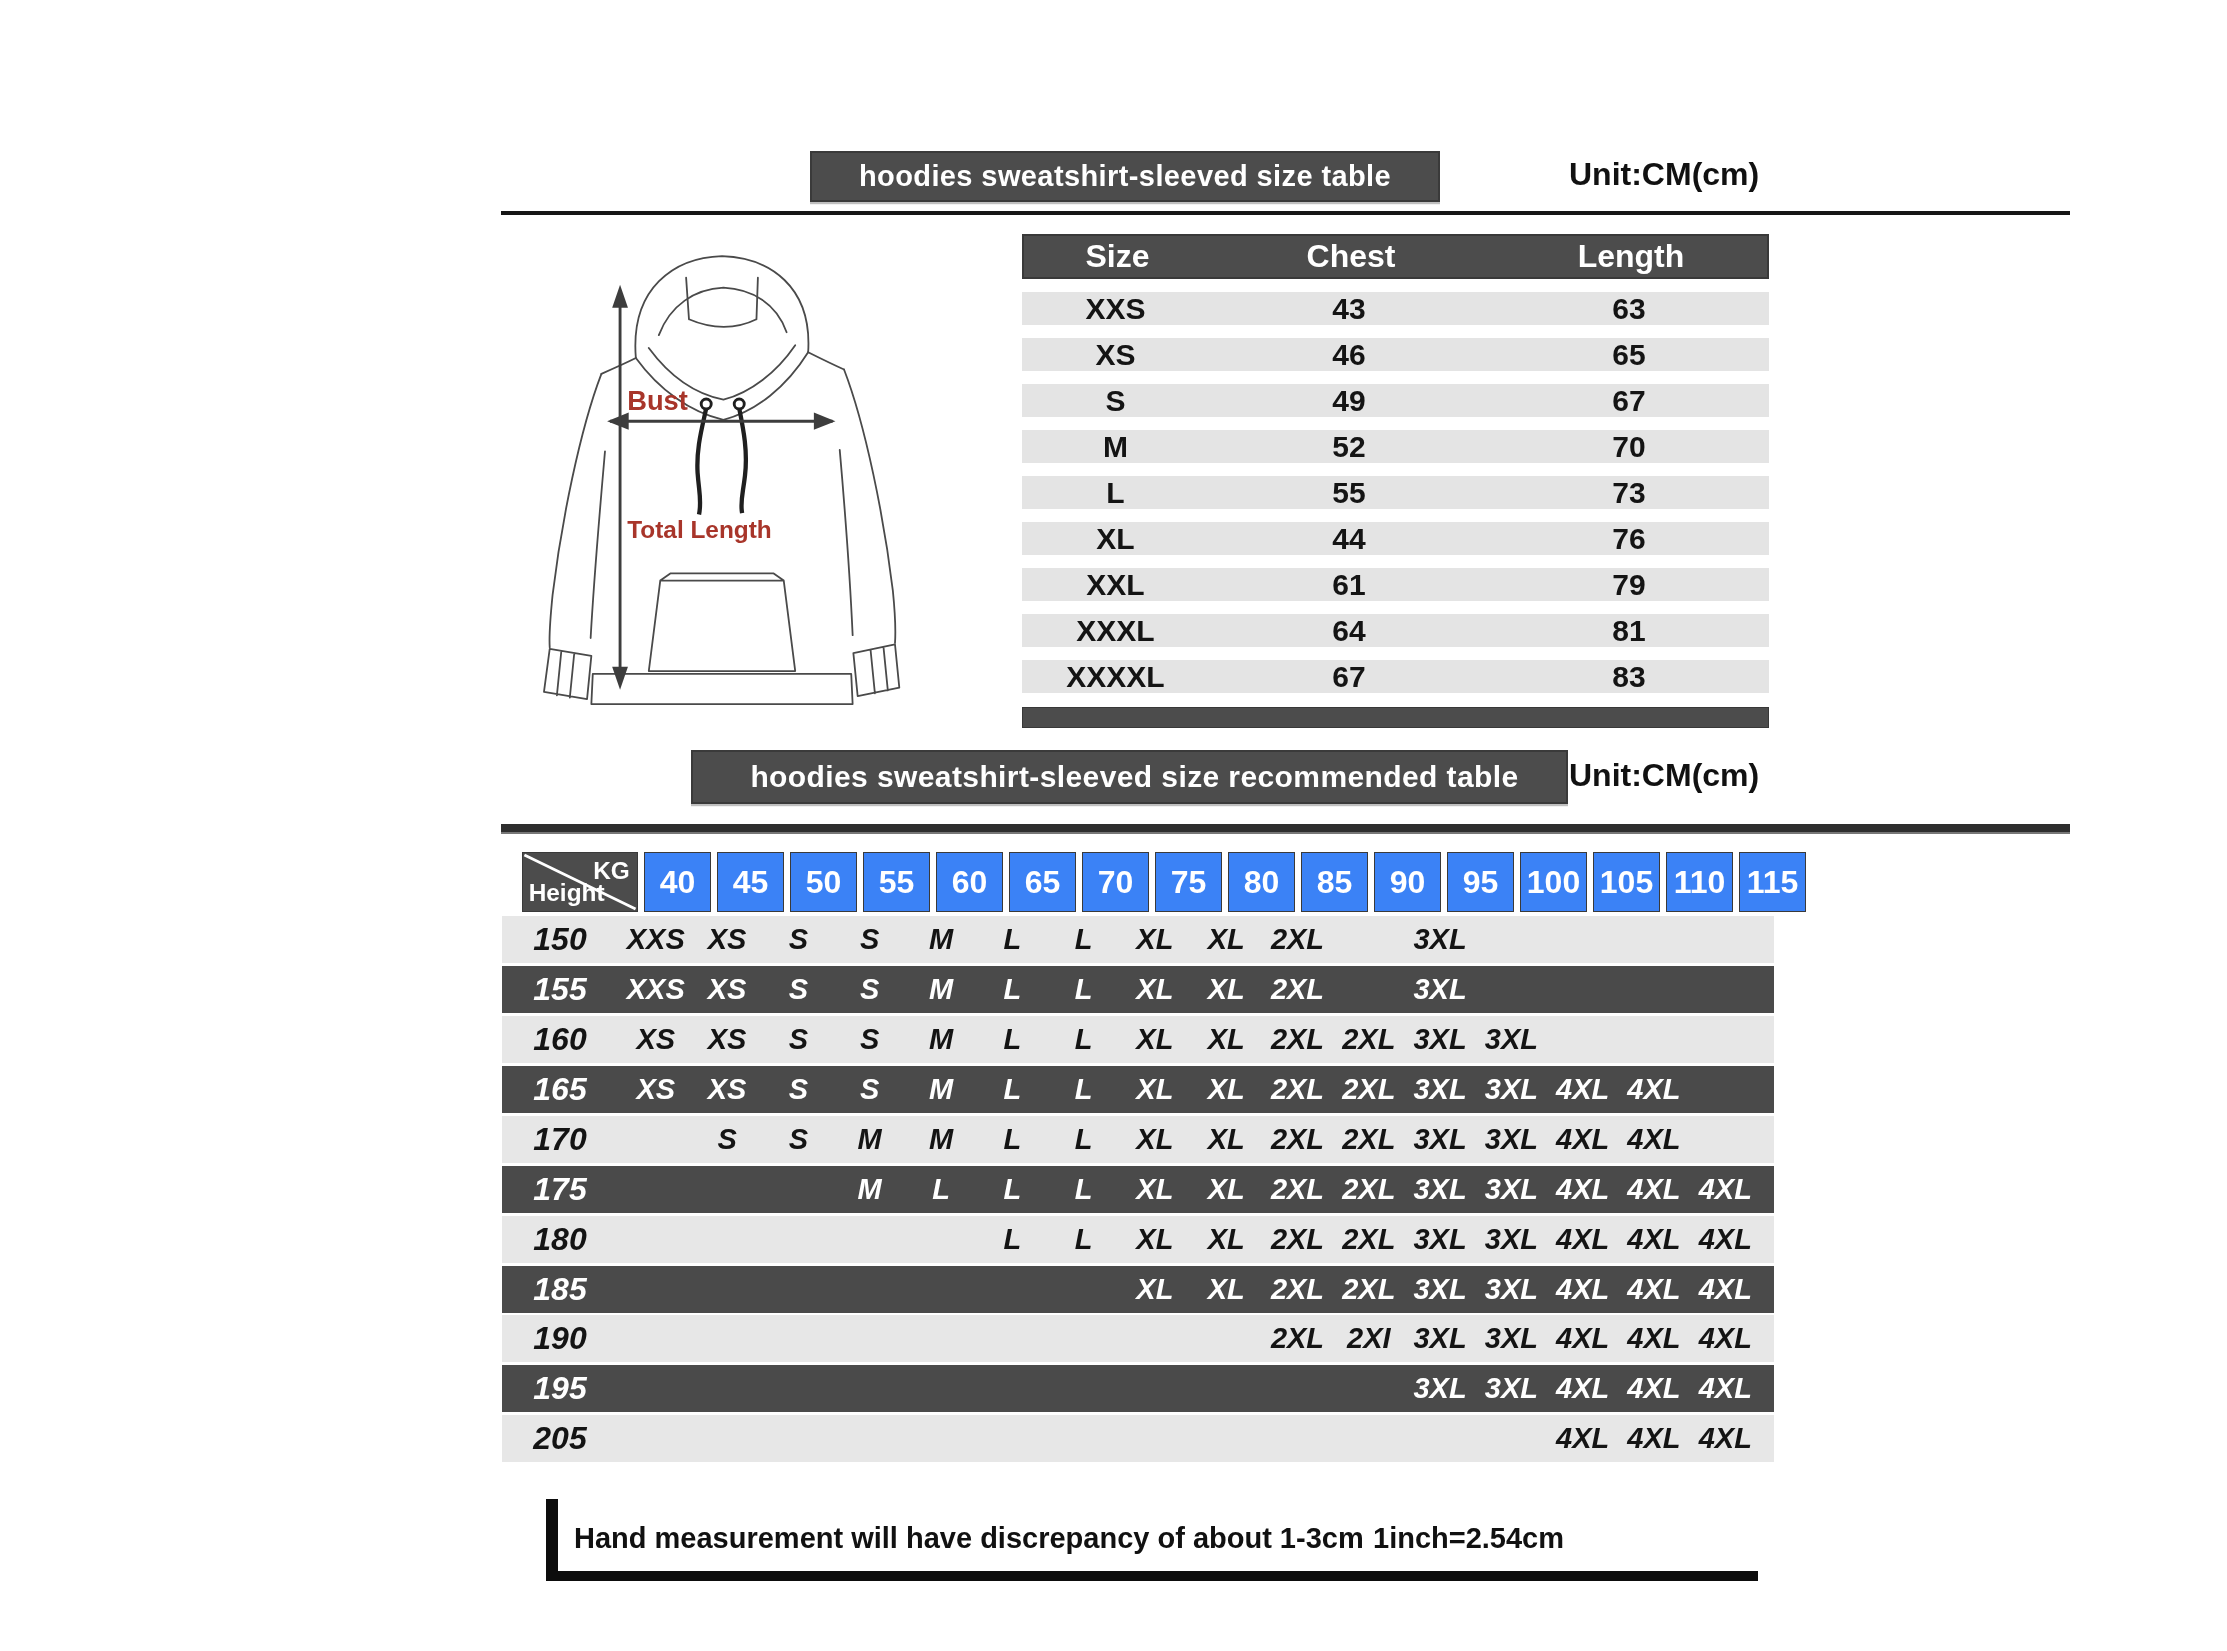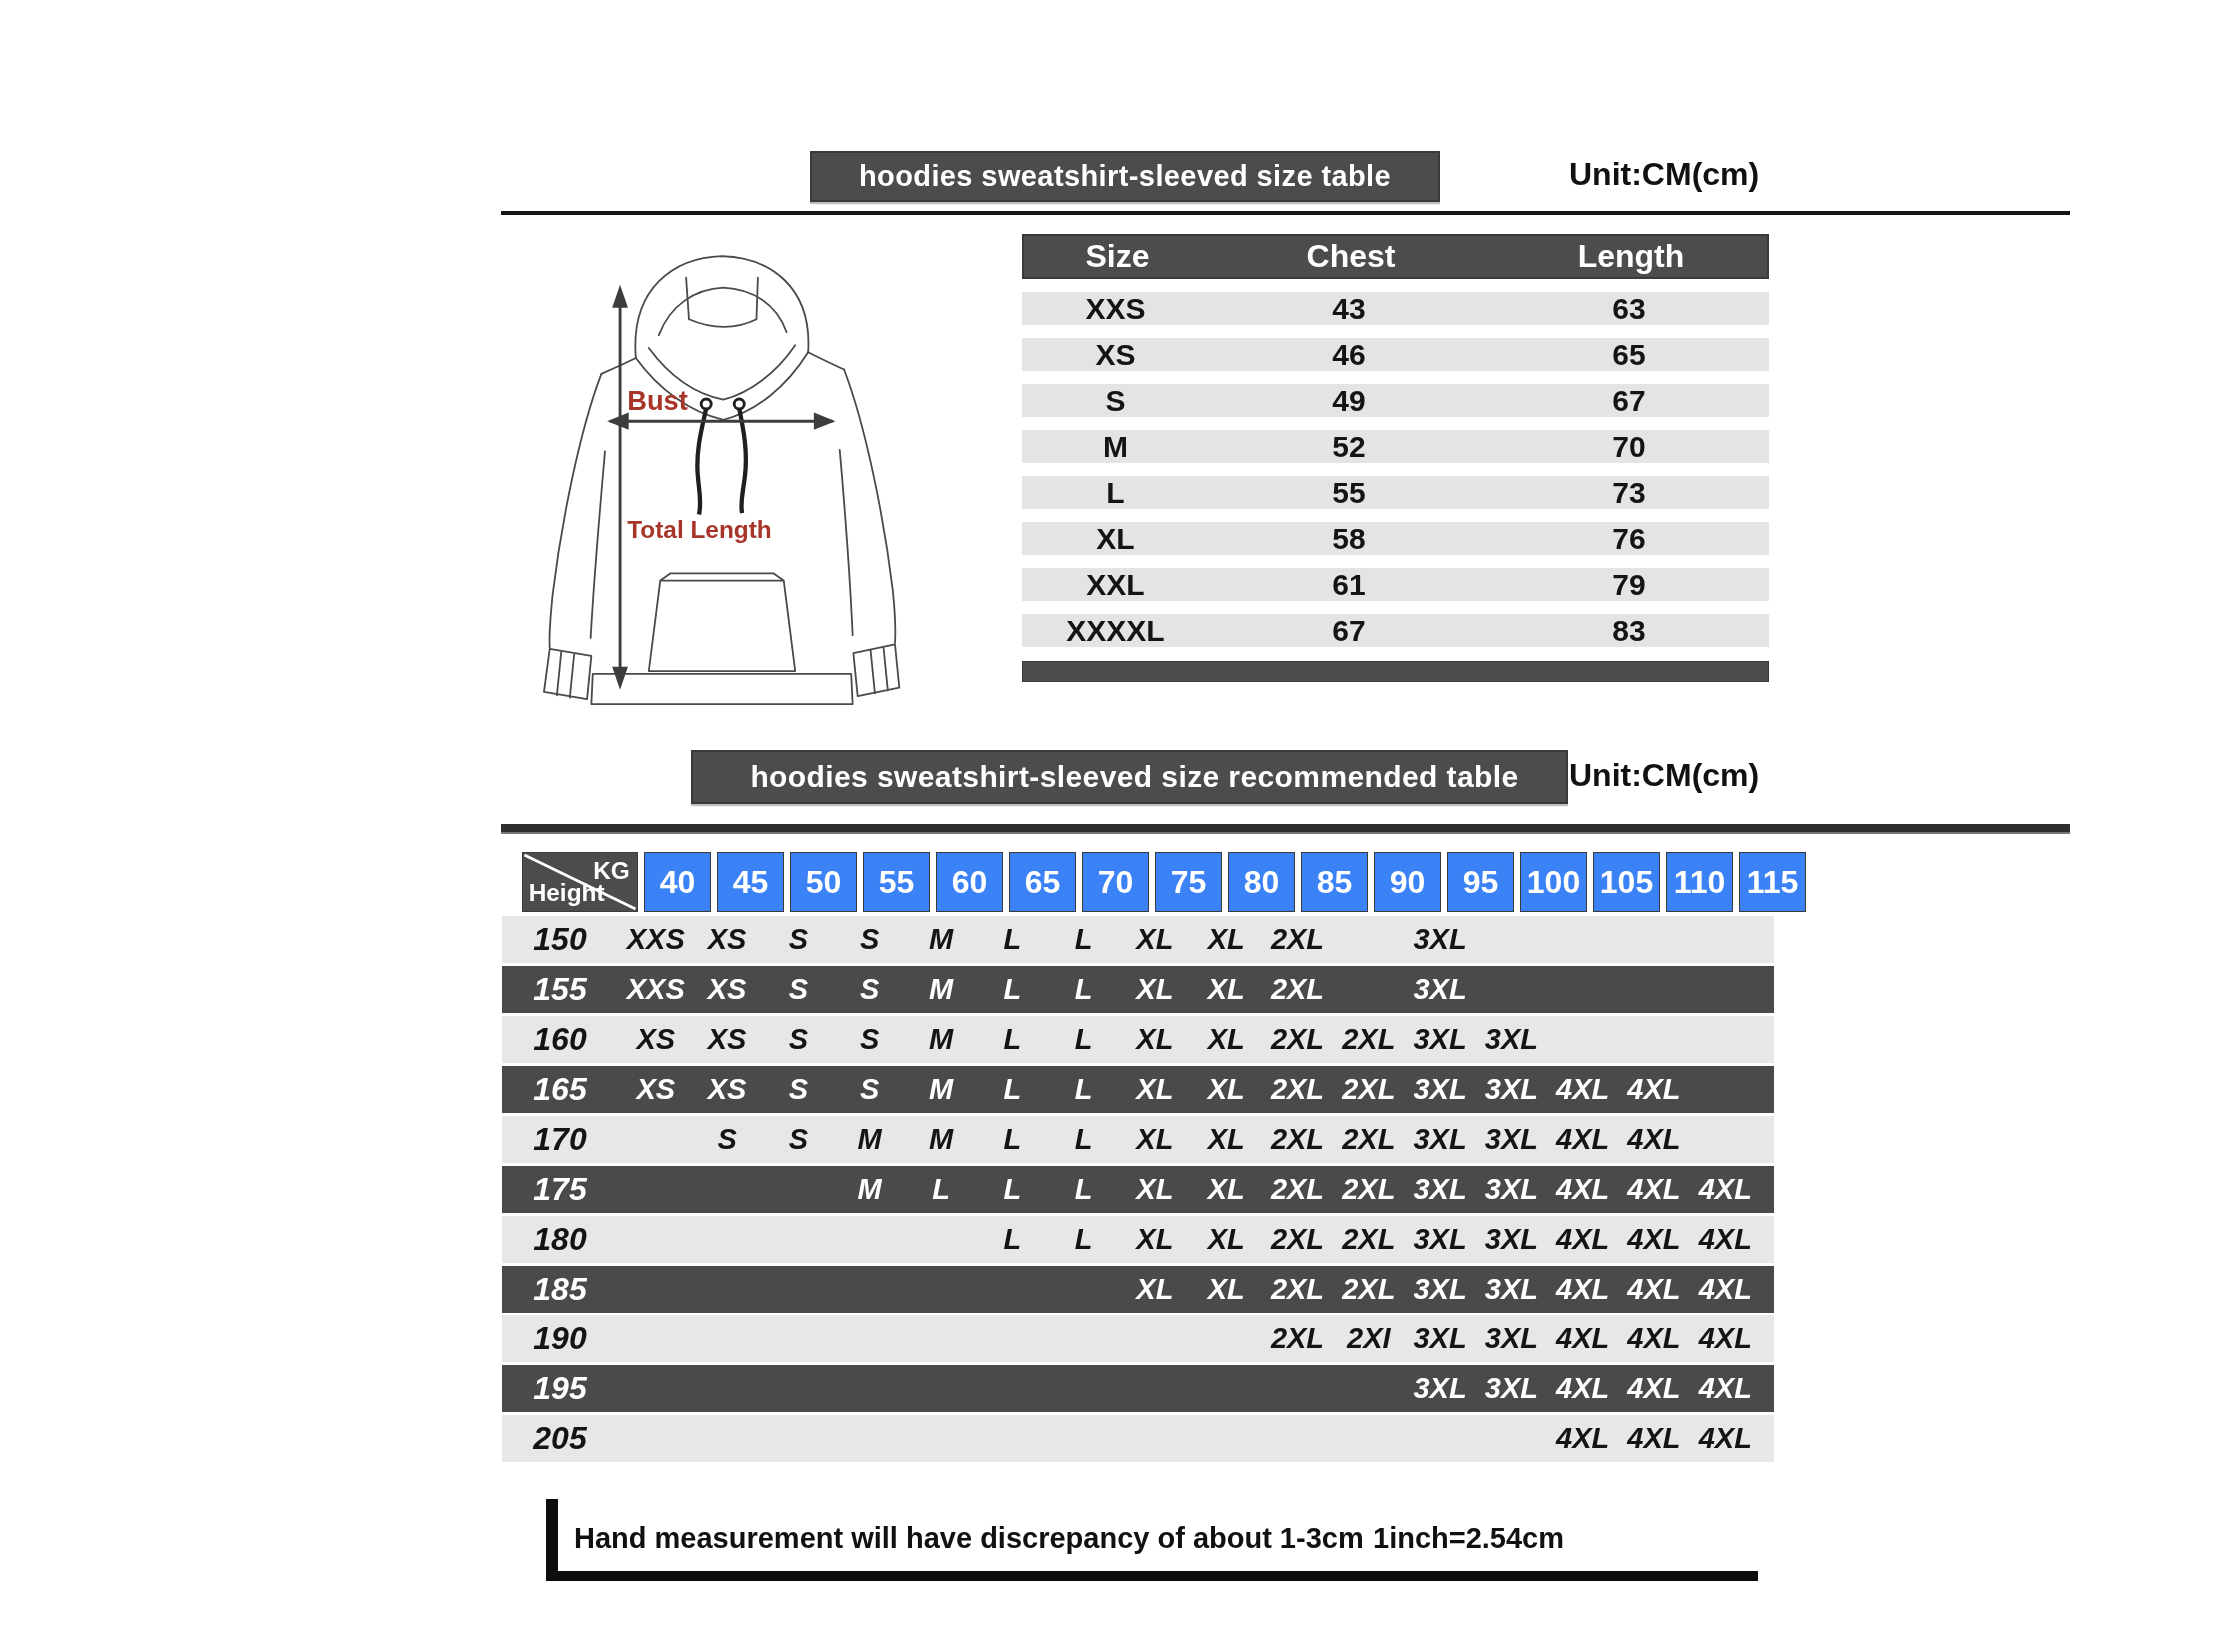--- a/index.html
+++ b/index.html
@@ -148,27 +148,32 @@
           <div>52</div>
           <div>70</div>
         </div>
         <div class="t1row">
           <div>L</div>
           <div>55</div>
           <div>73</div>
         </div>
         <div class="t1row">
           <div>XL</div>
-          <div>58</div>
+          <div>44</div>
           <div>76</div>
         </div>
         <div class="t1row">
           <div>XXL</div>
           <div>61</div>
           <div>79</div>
+        </div>
+        <div class="t1row">
+          <div>XXXL</div>
+          <div>64</div>
+          <div>81</div>
         </div>
         <div class="t1row">
           <div>XXXXL</div>
           <div>67</div>
           <div>83</div>
         </div>
       </div>
     <div class="t1footer"></div>
   </div>
 

